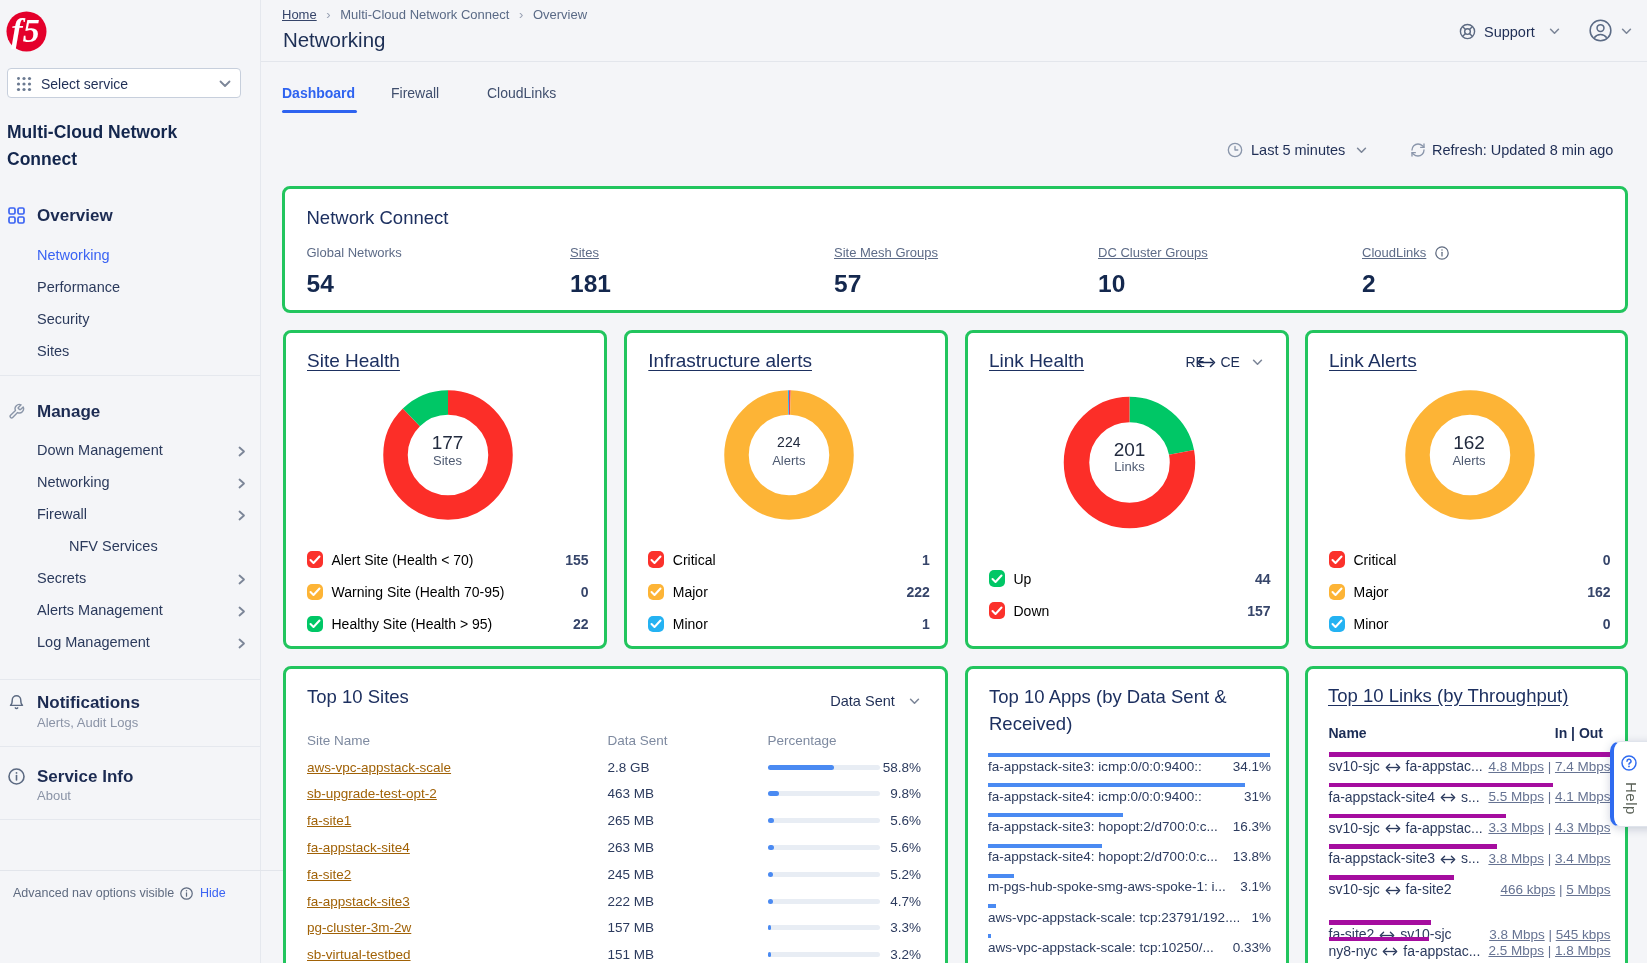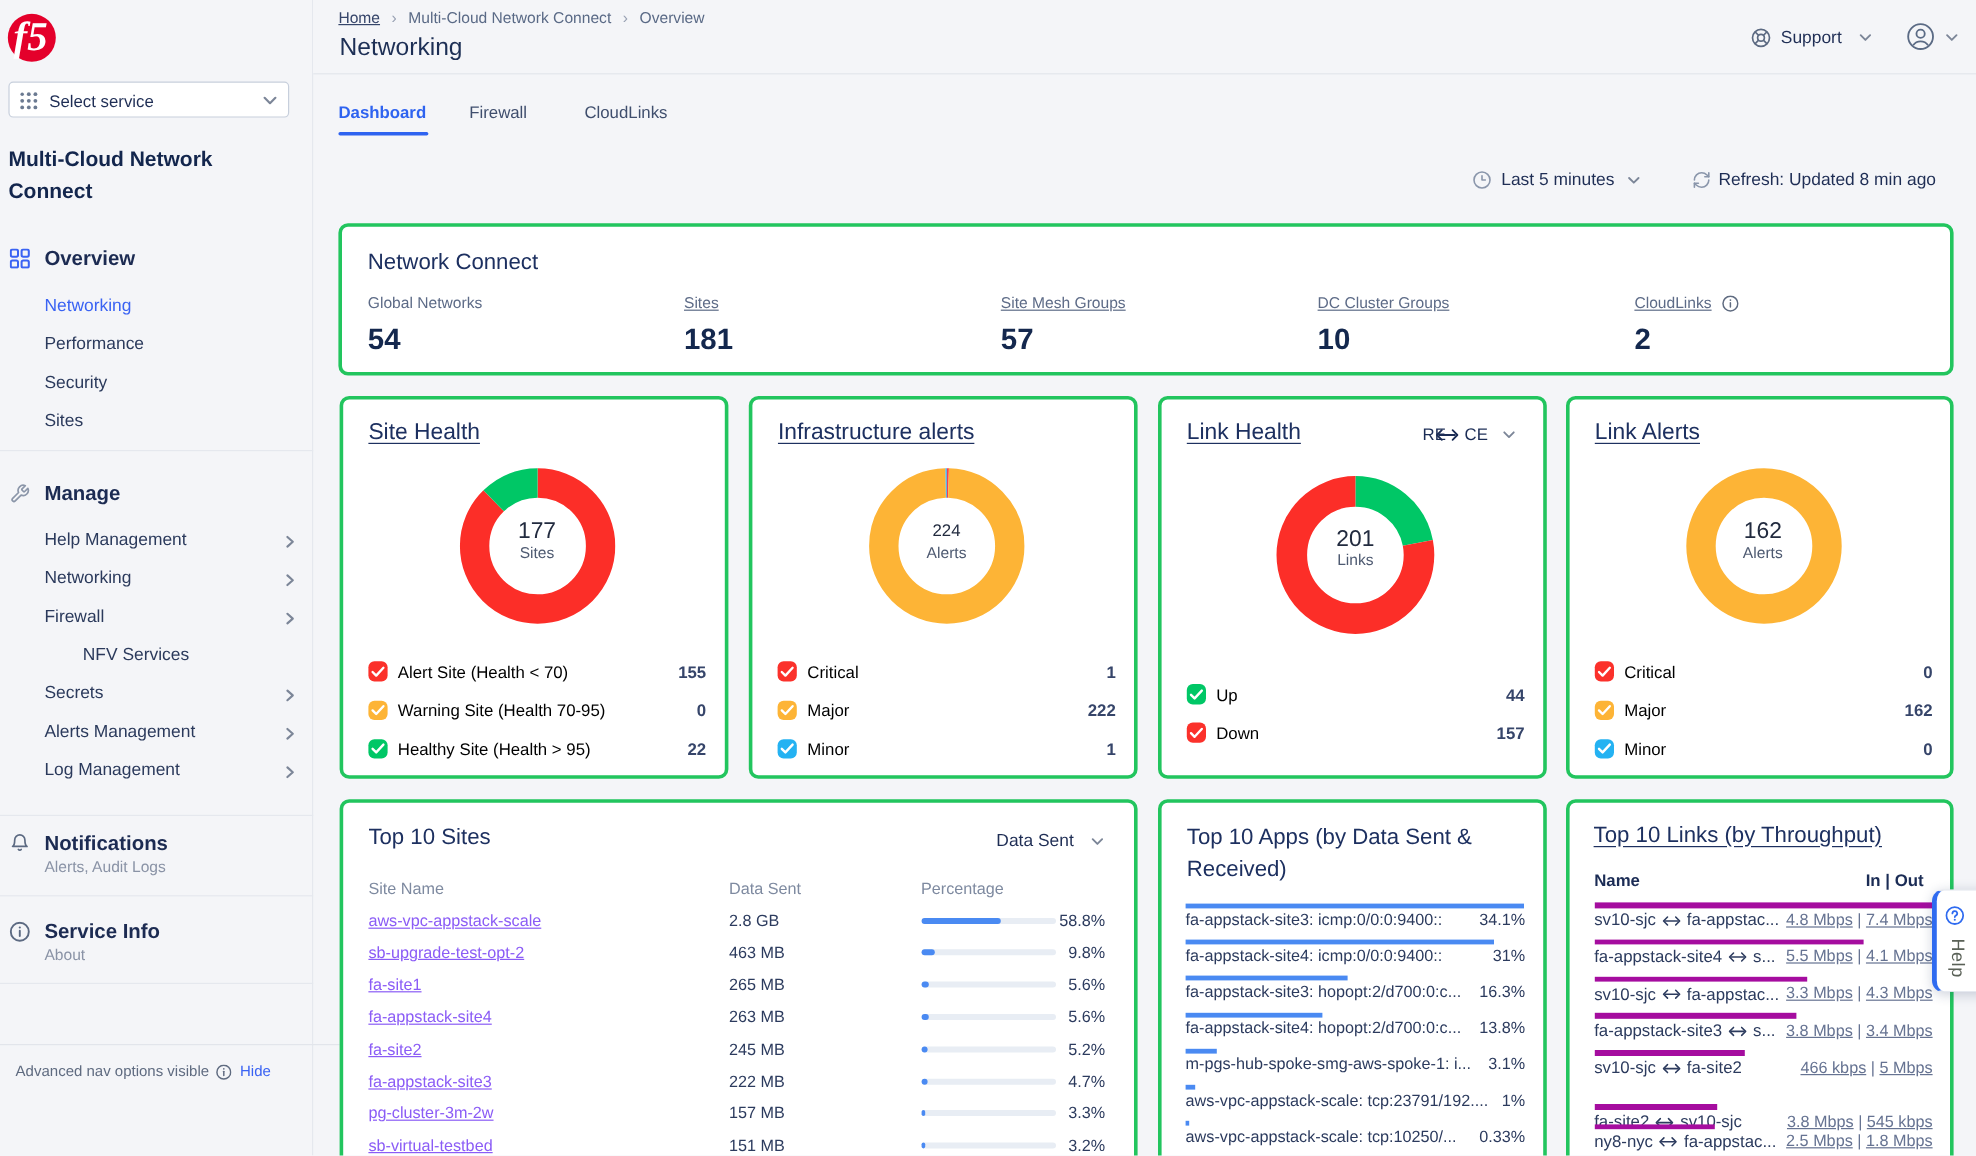--- a/index.html
+++ b/index.html
@@ -14,21 +14,21 @@
   .legrow { position:absolute; height:18px; }
   .ck { position:absolute; left:0; top:0; width:16.5px; height:16.5px; border-radius:5px; }
   .ck svg { position:absolute; left:2.5px; top:3.5px; }
   .leglab { position:absolute; left:25px; top:1.5px; font-size:14px; color:#000000; line-height:15px; white-space:nowrap; }
   .legval { position:absolute; right:0; top:1.5px; font-size:14px; font-weight:700; color:#36456a; line-height:15px; }
   .ctitle { position:absolute; left:21.5px; font-size:19px; font-weight:500; color:#1d3060; text-decoration:underline; text-underline-offset:3px; line-height:22px; }
   .dlabel { position:absolute; font-size:13px; color:#5d6b87; line-height:16px; }
   .dnum { position:absolute; font-size:24.5px; font-weight:700; color:#14284e; line-height:26px; }
   
   .srow { position:absolute; left:21.5px; width:622px; height:18px; }
-  .sname { position:absolute; left:0; top:1px; font-size:13.5px; color:#8b5cf6; text-decoration:underline; line-height:15px; white-space:nowrap; }
+  .sname { position:absolute; left:0; top:1px; font-size:13.5px; color:#a16207; text-decoration:underline; line-height:15px; white-space:nowrap; }
   .sval { position:absolute; left:300.5px; top:1px; font-size:13.5px; color:#2c3b5e; line-height:15px; }
   .strack { position:absolute; left:460.5px; top:6px; width:112px; height:5px; background:#e8edf4; border-radius:2.5px; }
   .sfill { position:absolute; left:0; top:0; height:5px; background:#4a8af2; border-radius:2.5px; display:block; }
   .spct { position:absolute; right:8px; top:1px; font-size:13.5px; color:#2c3b5e; line-height:15px; }
   
   .arow { position:absolute; left:20.5px; width:283px; height:26px; }
   .abar { position:absolute; left:0; top:0; height:4px; background:#4a8af2; display:block; }
   .albl { position:absolute; left:0; top:5.5px; font-size:13.5px; color:#2c3b5e; line-height:15px; white-space:nowrap; }
   .apct { position:absolute; right:0; top:5.5px; font-size:13.5px; color:#2c3b5e; line-height:15px; background:#fff; padding-left:4px; }
   
@@ -83,21 +83,21 @@
     <div class="abs" style="left:37px;top:280px;font-size:14.5px;color:#2b3a5c;line-height:15px;">Performance</div>
     <div class="abs" style="left:37px;top:312px;font-size:14.5px;color:#2b3a5c;line-height:15px;">Security</div>
     <div class="abs" style="left:37px;top:344px;font-size:14.5px;color:#2b3a5c;line-height:15px;">Sites</div>
 
     <div class="abs" style="left:0;top:375px;width:261px;border-top:1px solid #e5e8ee;"></div>
 
     <svg class="abs" style="left:8px;top:403px" width="17" height="17" viewBox="0 0 24 24">
       <path d="M14.7 6.3a1 1 0 0 0 0 1.4l1.6 1.6a1 1 0 0 0 1.4 0l3.77-3.77a6 6 0 0 1-7.94 7.94l-6.91 6.91a2.12 2.12 0 0 1-3-3l6.91-6.91a6 6 0 0 1 7.94-7.94l-3.76 3.76z" fill="none" stroke="#8b96a9" stroke-width="2" stroke-linejoin="round"></path>
     </svg>
     <div class="abs" style="left:37px;top:402.6px;font-size:17px;font-weight:700;color:#1c2b52;line-height:17px;">Manage</div>
-    <div class="abs" style="left:37px;top:443px;font-size:14.5px;color:#2b3a5c;line-height:15px;">Help Management</div>
+    <div class="abs" style="left:37px;top:443px;font-size:14.5px;color:#2b3a5c;line-height:15px;">Down Management</div>
     <div class="abs" style="left:37px;top:475px;font-size:14.5px;color:#2b3a5c;line-height:15px;">Networking</div>
     <div class="abs" style="left:37px;top:507px;font-size:14.5px;color:#2b3a5c;line-height:15px;">Firewall</div>
     <div class="abs" style="left:37px;top:539px;font-size:14.5px;color:#2b3a5c;line-height:15px;margin-left:32px;">NFV Services</div>
     <div class="abs" style="left:37px;top:571px;font-size:14.5px;color:#2b3a5c;line-height:15px;">Secrets</div>
     <div class="abs" style="left:37px;top:603px;font-size:14.5px;color:#2b3a5c;line-height:15px;">Alerts Management</div>
     <div class="abs" style="left:37px;top:635px;font-size:14.5px;color:#2b3a5c;line-height:15px;">Log Management</div>
     <svg class="abs" style="left:238px;top:446px" width="8" height="11" viewBox="0 0 8 11">
         <path class="chev" d="M1.5 1.5 L6 5.5 L1.5 9.5"></path>
       </svg>
     <svg class="abs" style="left:238px;top:478px" width="8" height="11" viewBox="0 0 8 11">

